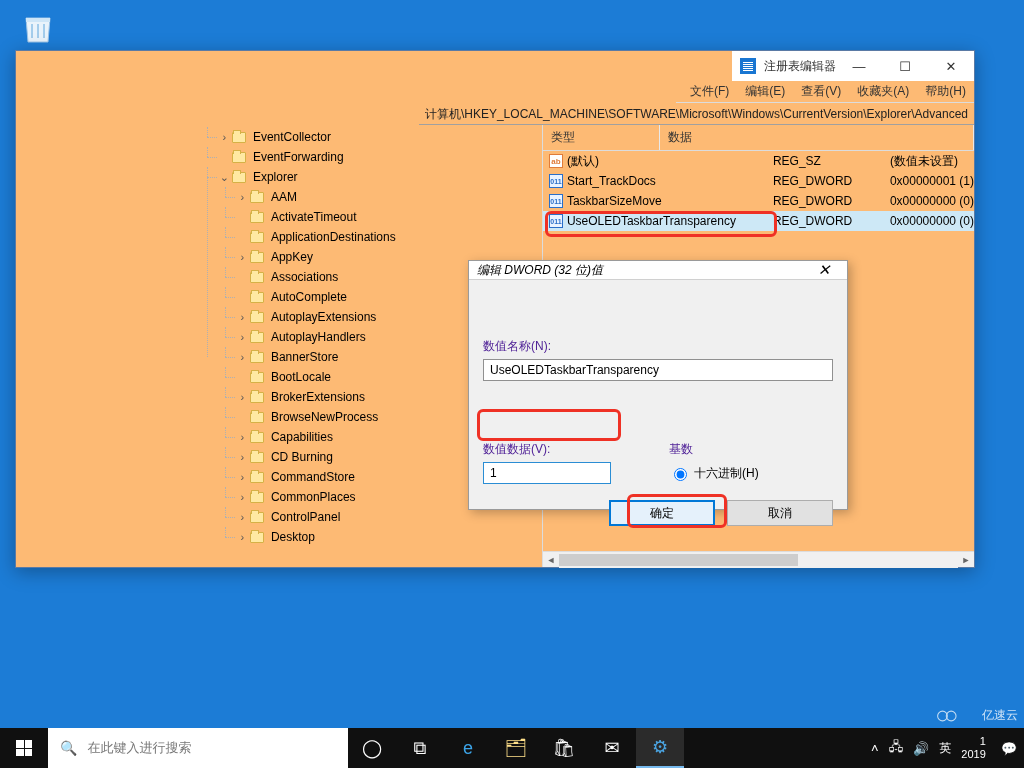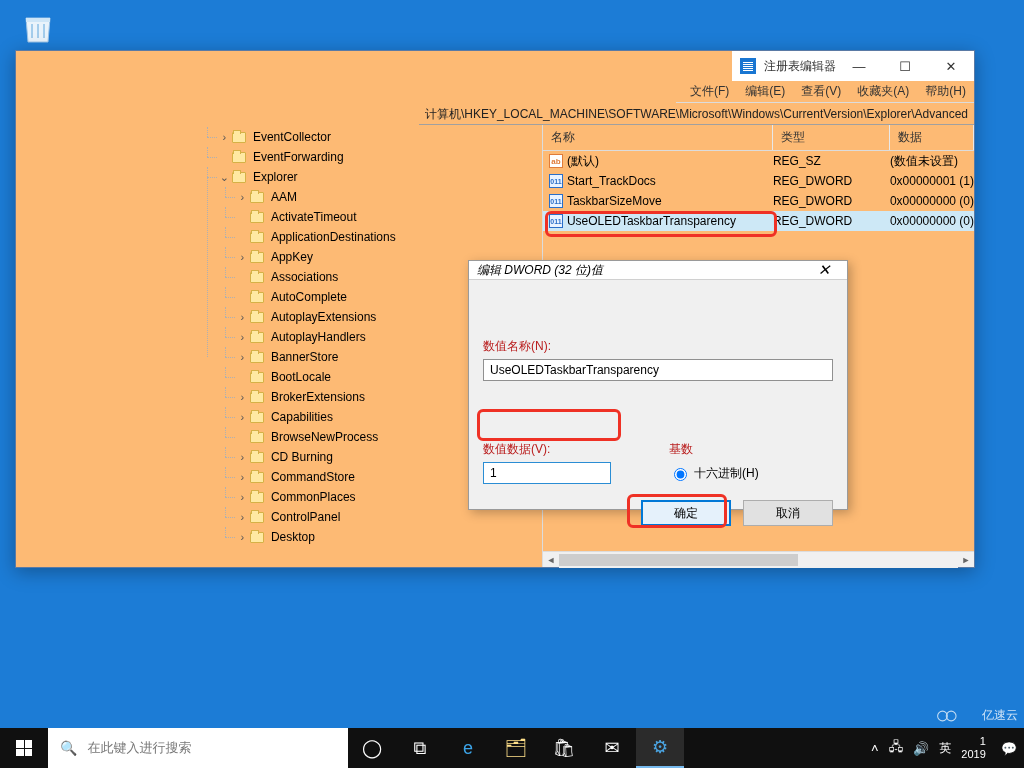--- a/index.html
+++ b/index.html
@@ -61,28 +61,28 @@
   
   .dialog {
     position:absolute; left:468px; top:260px; width:380px; height:250px;
     background:#f0f0f0; border:1px solid #9a9a9a; box-shadow:3px 3px 10px rgba(0,0,0,.25);
     display:flex; flex-direction:column; font-size:12px;
   }
   .dlg-title { height:30px; background:#fff; display:flex; align-items:center; padding:0 8px; border-bottom:1px solid #d0d0d0;font-style:italic;}
   .dlg-title .t { flex:1; font-size:12px; }
   .dlg-close { width:30px; text-align:center; font-size:15px; cursor:pointer; }
   .dlg-body { padding:12px 14px 8px; flex:1; position:relative; }
-  .dlg-body label { display:block; margin-bottom:4px; color:#b91c1c;margin-top:46px; }
+  .dlg-body label { display:block; margin-bottom:4px; color:#4c1d95;margin-top:46px; }
   .dlg-name-input { width:100%; height:22px; padding:2px 6px; font-size:12px; background:#fff; border:1px solid #909090; }
   .dlg-row { display:flex; margin-top:14px; gap:22px; }
   .dlg-row .col { flex:1; }
   .val-input { width:128px; height:22px; padding:2px 6px; border:1px solid #2a8dd4; outline:none; font-size:12px; }
   .radio-row { display:flex; align-items:center; gap:4px; height:22px; }
   .dlg-buttons { display:flex; justify-content:flex-end; gap:12px; padding:8px 14px 14px; }
-  .dlg-btn { width:90px; height:26px; background:#e1e1e1; border:1px solid #adadad; font-size:12px; }
+  .dlg-btn { width:106px; height:26px; background:#e1e1e1; border:1px solid #adadad; font-size:12px; }
   .dlg-btn.primary { border:2px solid #0078d7; background:#e5f1fb; }
 
   
   .taskbar { position:absolute; left:0; bottom:0; width:1024px; height:40px; background:#101010; display:flex; align-items:center; color:#fff; }
   .tb-start { width:48px; height:40px; display:flex; align-items:center; justify-content:center; }
   .win-logo { width:16px; height:16px; display:grid; grid-template-columns:1fr 1fr; grid-template-rows:1fr 1fr; gap:1px; }
   .win-logo span { background:#fff; }
   .tb-search { flex:0 0 300px; height:40px; background:#fff; display:flex; align-items:center; color:#777; font-size:13px; }
   .tb-search .s-icon { margin:0 10px 0 12px; font-size:14px; color:#333; }
   .tb-icons { display:flex; }
@@ -134,33 +134,32 @@
               <li><span class="expander"></span><span class="folder-icon"></span><span class="node-label">ActivateTimeout</span></li>
               <li><span class="expander"></span><span class="folder-icon"></span><span class="node-label">ApplicationDestinations</span></li>
               <li><span class="expander">›</span><span class="folder-icon"></span><span class="node-label">AppKey</span></li>
               <li><span class="expander"></span><span class="folder-icon"></span><span class="node-label">Associations</span></li>
               <li><span class="expander"></span><span class="folder-icon"></span><span class="node-label">AutoComplete</span></li>
               <li><span class="expander">›</span><span class="folder-icon"></span><span class="node-label">AutoplayExtensions</span></li>
               <li><span class="expander">›</span><span class="folder-icon"></span><span class="node-label">AutoplayHandlers</span></li>
               <li><span class="expander">›</span><span class="folder-icon"></span><span class="node-label">BannerStore</span></li>
               <li><span class="expander"></span><span class="folder-icon"></span><span class="node-label">BootLocale</span></li>
               <li><span class="expander">›</span><span class="folder-icon"></span><span class="node-label">BrokerExtensions</span></li>
+              <li><span class="expander"></span><span class="folder-icon"></span><span class="node-label">BrowseNewProcess</span></li>
               <li><span class="expander">›</span><span class="folder-icon"></span><span class="node-label">Capabilities</span></li>
-              <li><span class="expander"></span><span class="folder-icon"></span><span class="node-label">BrowseNewProcess</span></li>
               <li><span class="expander">›</span><span class="folder-icon"></span><span class="node-label">CD Burning</span></li>
               <li><span class="expander">›</span><span class="folder-icon"></span><span class="node-label">CommandStore</span></li>
               <li><span class="expander">›</span><span class="folder-icon"></span><span class="node-label">CommonPlaces</span></li>
               <li><span class="expander">›</span><span class="folder-icon"></span><span class="node-label">ControlPanel</span></li>
               <li><span class="expander">›</span><span class="folder-icon"></span><span class="node-label">Desktop</span></li>
             </ul></li>
         </ul>
     </div>
     <div class="values">
       <div class="val-header">
-        <div class="vh-name">名称</div>
         <div class="vh-type">类型</div>
         <div class="vh-data">数据</div>
       </div>
       <div class="val-list" id="val-list">
         <div class="hl-red" style="left:2px; top:60px; width:232px; height:26px;"></div>
       <div class="val-row">
             <div class="c-name">
               <span class="ico-ab">ab</span>
               <span>(默认)</span>
             </div>

